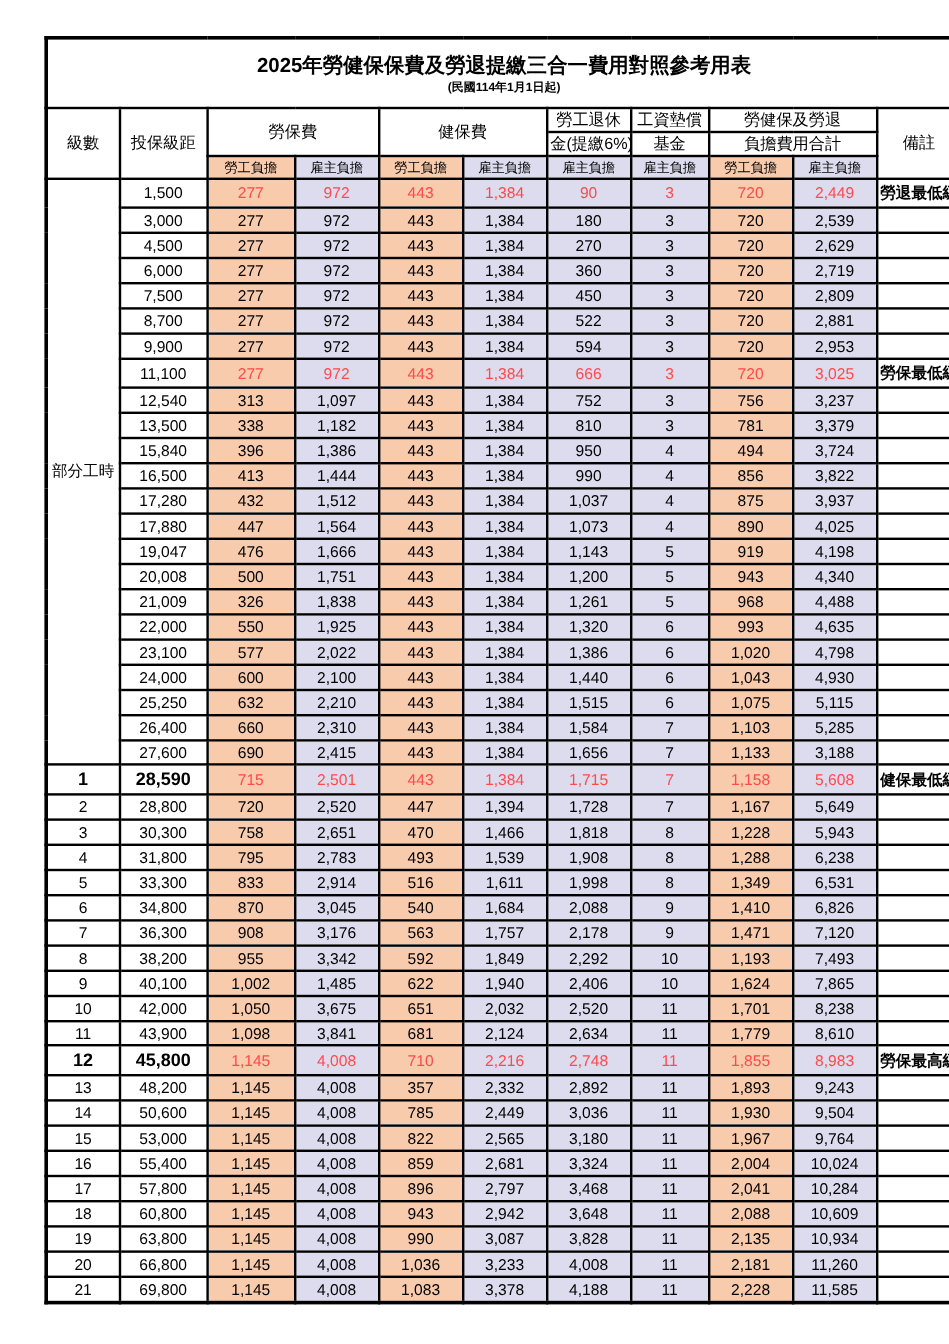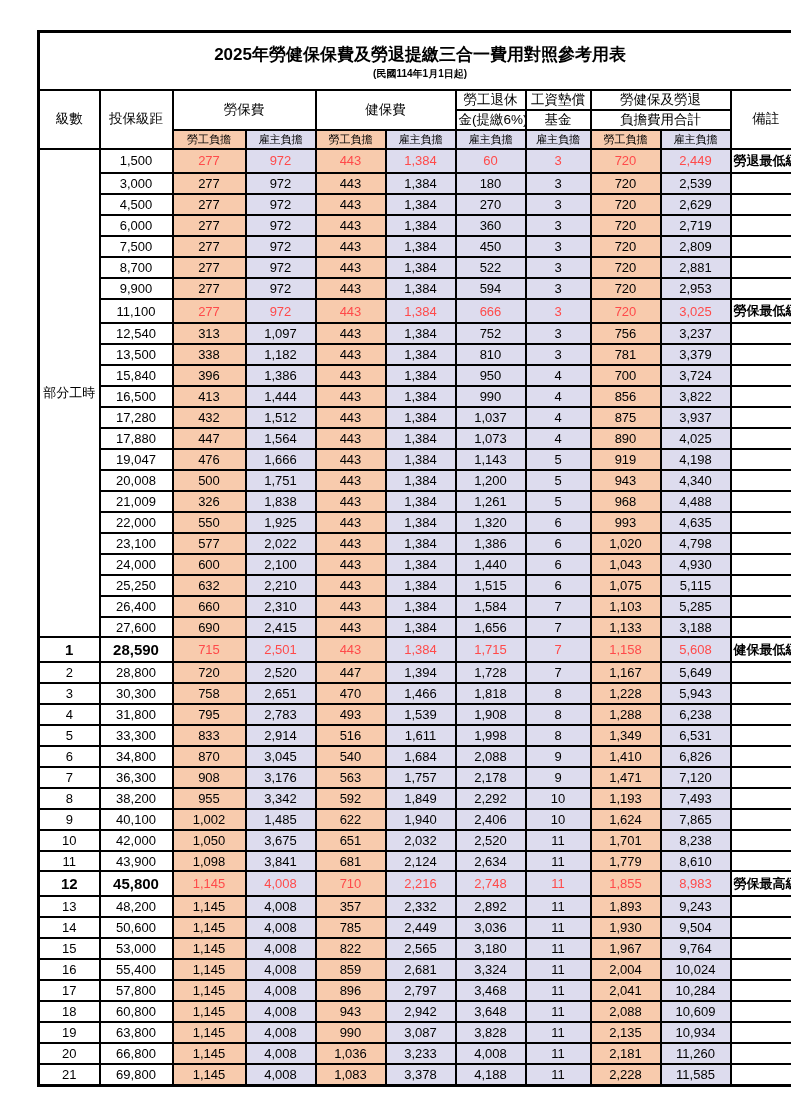--- a/index.html
+++ b/index.html
@@ -113,21 +113,21 @@
       </tr>
     </thead>
     <tbody id="table-body">
         <tr class="red-row">
           <td rowspan="23" class="level-merged">部分工時</td>
           <td class="bracket-cell">1,500</td>
           <td class="orange num">277</td>
           <td class="lav num">972</td>
           <td class="orange num">443</td>
           <td class="lav num">1,384</td>
-          <td class="lav num">60</td>
+          <td class="lav num">90</td>
           <td class="lav num">3</td>
           <td class="orange num">720</td>
           <td class="lav num">2,449</td>
           <td class="remark-cell">勞退最低級距</td>
         </tr>
         <tr>
           <td class="bracket-cell">3,000</td>
           <td class="orange num">277</td>
           <td class="lav num">972</td>
           <td class="orange num">443</td>
@@ -235,21 +235,21 @@
           <td class="remark-cell"></td>
         </tr>
         <tr>
           <td class="bracket-cell">15,840</td>
           <td class="orange num">396</td>
           <td class="lav num">1,386</td>
           <td class="orange num">443</td>
           <td class="lav num">1,384</td>
           <td class="lav num">950</td>
           <td class="lav num">4</td>
-          <td class="orange num">700</td>
+          <td class="orange num">494</td>
           <td class="lav num">3,724</td>
           <td class="remark-cell"></td>
         </tr>
         <tr>
           <td class="bracket-cell">16,500</td>
           <td class="orange num">413</td>
           <td class="lav num">1,444</td>
           <td class="orange num">443</td>
           <td class="lav num">1,384</td>
           <td class="lav num">990</td>

